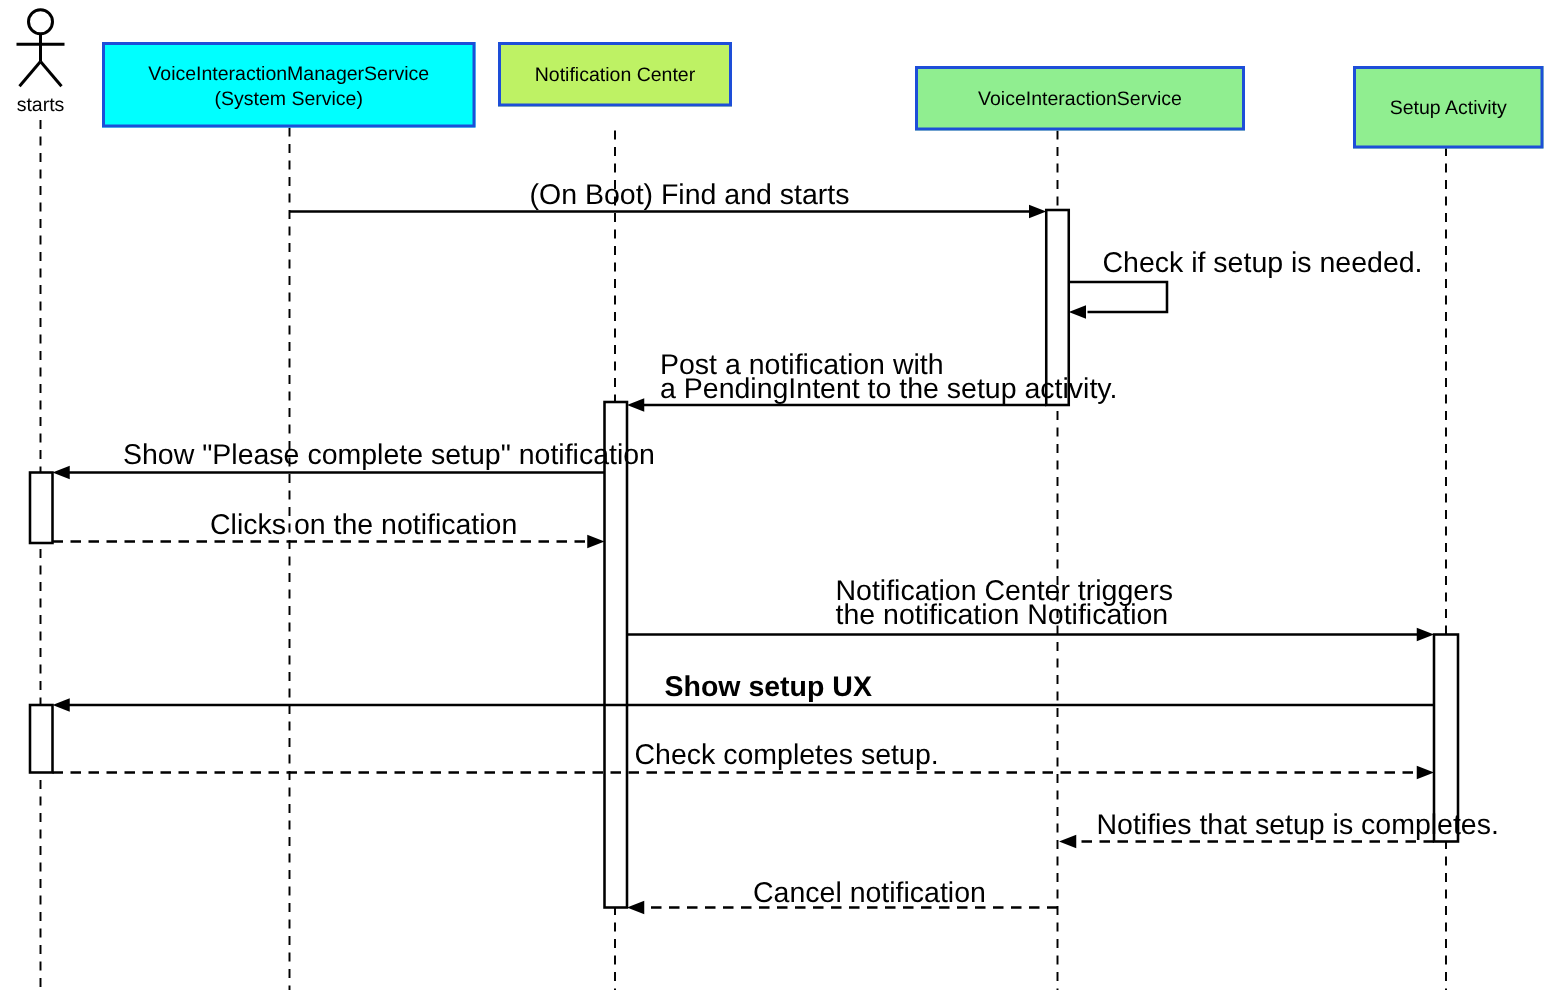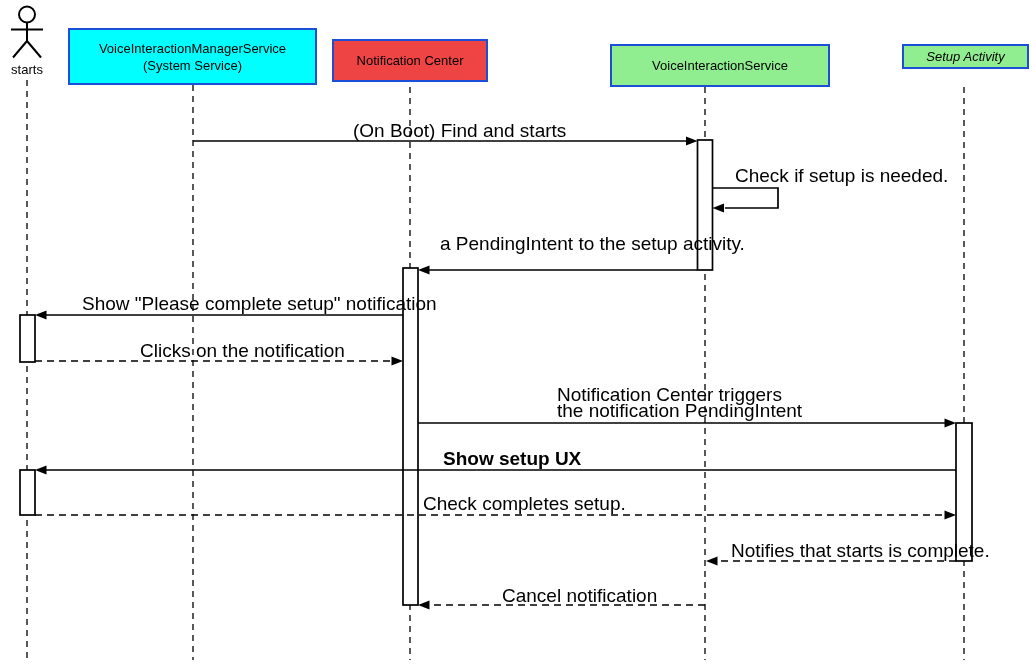--- a/index.html
+++ b/index.html
@@ -122,50 +122,51 @@
     </g>
   </svg>
 
   <div class="alabel" style="left:0px; top:62px; width:54px;">starts</div>
 
   <div class="pbox" style="left: 68px; top: 28px; width: 249px; height: 57px; background-color: rgb(0, 255, 255);">
     <div>VoiceInteractionManagerService</div>
     <div>(System Service)</div>
   </div>
 
-  <div class="pbox" style="left: 332px; top: 39px; width: 156px; height: 43px; background-color: #ef4444;">
+  <div class="pbox" style="left: 332px; top: 28px; width: 156px; height: 43px; background-color: #bef264;">
     <div>Notification Center</div>
   </div>
 
   <div class="pbox" style="left: 610px; top: 44px; width: 220px; height: 43px; background-color: rgb(144, 238, 144);">
     <div>VoiceInteractionService</div>
   </div>
 
-  <div class="pbox" style="left: 902px; top: 44px; width: 127px; height: 25px; background-color: rgb(144, 238, 144); font-style: italic;">
+  <div class="pbox" style="left: 902px; top: 44px; width: 127px; height: 55px; background-color: rgb(144, 238, 144);">
     <div>Setup Activity</div>
   </div>
 
   <div class="mlabel" style="left:353px; top:123px;">(On Boot) Find and starts</div>
 
   <div class="mlabel" style="left:735px; top:168px;">Check if setup is needed.</div>
 
   <div class="mlabel" style="left:440px; top:236px;">
+    <div>Post a notification with</div>
     <div>a PendingIntent to the setup activity.</div>
   </div>
 
   <div class="mlabel" style="left:82px; top:296px; width:270px; text-align:center;">Show "Please complete setup" notification</div>
 
   <div class="mlabel" style="left:140px; top:343px; width:160px; text-align:center;">Clicks on the notification</div>
 
   <div class="mlabel" style="left:557px; top:387px;">
     <div>Notification Center triggers</div>
-    <div>the notification PendingIntent</div>
+    <div>the notification Notification</div>
   </div>
 
   <div class="mlabel" style="left:443px; top:451px;font-weight:bold;">Show setup UX</div>
 
   <div class="mlabel" style="left:423px; top:496px;">Check completes setup.</div>
 
-  <div class="mlabel" style="left:731px; top:543px;">Notifies that starts is complete.</div>
+  <div class="mlabel" style="left:731px; top:543px;">Notifies that setup is completes.</div>
 
   <div class="mlabel" style="left:502px; top:588px;text-align:center;">Cancel notification</div>
 
 </div>
 
 </body></html>

